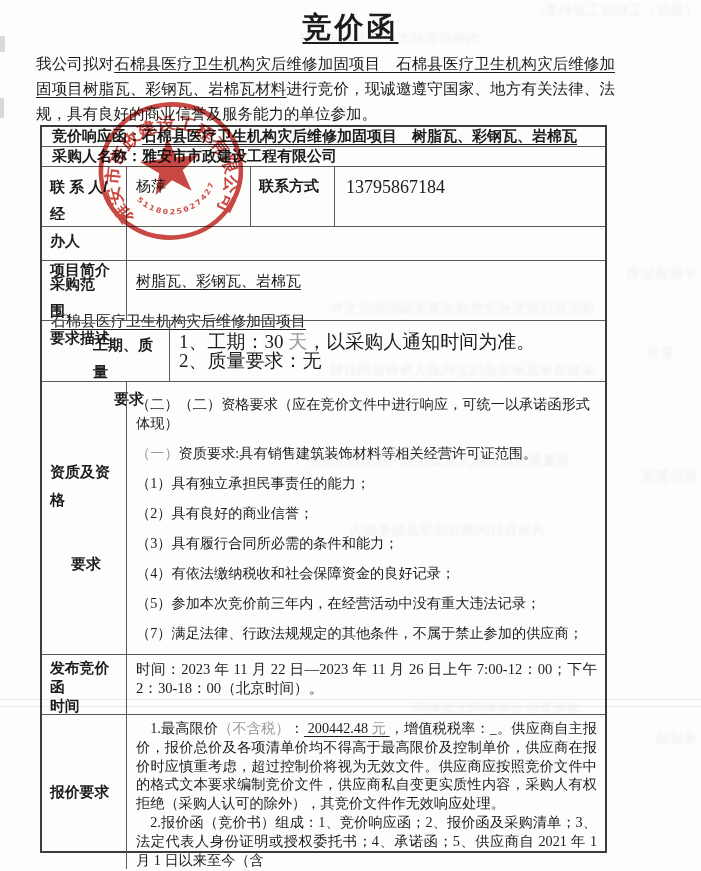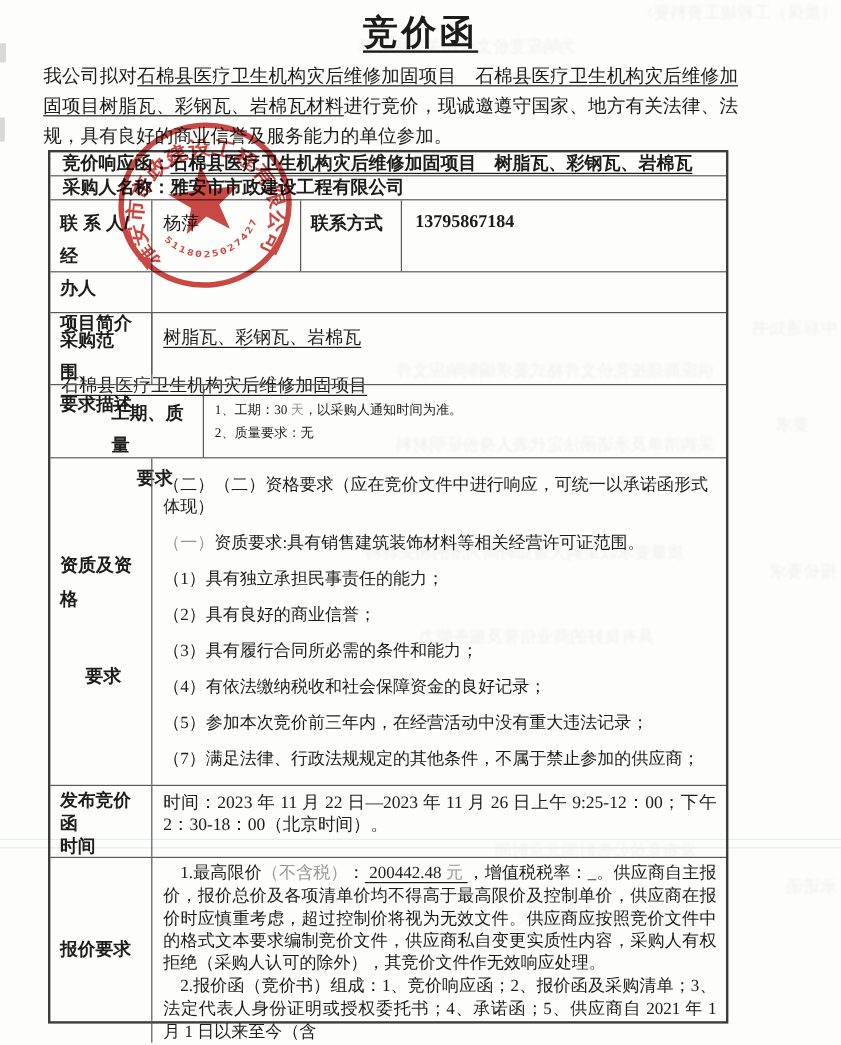--- a/index.html
+++ b/index.html
@@ -103,21 +103,21 @@
     </div>
   </div>
 
   <div class="row" style="height:60px;">
     <div class="cell label-cell">
       <div>联 系 人/经</div>
       <div>办人</div>
     </div>
     <div class="cell sub-divider" style="flex:0 0 124px;padding:10px 6px 0 9px;font-size:15px;">杨萍</div>
     <div class="cell sub-divider" style="flex:0 0 84px;padding:10px 4px 0 8px;font-family:'Liberation Sans','DejaVu Sans',sans-serif;font-weight:600;font-size:15px;">联系方式</div>
-    <div class="cell" style="flex:1;padding:10px 6px 0 11px;font-size:15px;font-weight:bold;">13795867184</div>
+    <div class="cell" style="flex:1;padding:10px 6px 0 11px;font-size:18px;">13795867184</div>
   </div>
 
   <div class="row" style="height:34px;flex-direction:column;">
     <div class="cell label-cell vcenter" style="padding-top:0;line-height:18px;">项目简介</div>
     <div class="cell content-cell vcenter">
         <span class="u">石棉县医疗卫生机构灾后维修加固项目</span>
       </div>
   </div>
 
   <div class="row" style="height:60px;">
@@ -126,21 +126,21 @@
       <div>要求描述</div>
     </div>
     <div class="cell content-cell" style="padding-top:11px;"><span class="u">树脂瓦、彩钢瓦、岩棉瓦</span></div>
   </div>
 
   <div class="row" style="height:61px;padding-left:43px;">
     <div class="cell label-cell" style="padding-top:10px;line-height:27px;">
       <div>工期、质量</div>
       <div style="text-align:center;">要求</div>
     </div>
-    <div class="cell content-cell" style="padding-top:12px;line-height:18.5px;font-size:11px;">
+    <div class="cell content-cell" style="padding-top:12px;line-height:18.5px;font-size:19px;">
       <div><span>1、工期：30 </span><span class="muted">天</span><span>，以采购人通知时间为准。</span></div>
       <div>2、质量要求：无</div>
     </div>
   </div>
 
   <div class="row" style="height:282px;">
     <div class="cell label-cell center-label" style="line-height:28px;gap:36px;">
       <div>资质及资格</div>
       <div style="text-align:center;">要求</div>
     </div>
@@ -154,21 +154,21 @@
       <div class="q-item">（5）参加本次竞价前三年内，在经营活动中没有重大违法记录；</div>
       <div class="q-item">（7）满足法律、行政法规规定的其他条件，不属于禁止参加的供应商；</div>
     </div>
   </div>
 
   <div class="row" style="height:60px;">
     <div class="cell label-cell" style="padding-top:4px;line-height:19px;font-size:14.8px;">
       <div>发布竞价函</div>
       <div>时间</div>
     </div>
-    <div class="cell content-cell" style="padding-top:5px;font-size:14.6px;line-height:18.6px;text-align:justify;">时间：2023 年 11 月 22 日—2023 年 11 月 26 日上午 9:25-12：00；下午 2：30-18：00（北京时间）。</div>
+    <div class="cell content-cell" style="padding-top:5px;font-size:14.6px;line-height:18.6px;text-align:justify;">时间：2023 年 11 月 22 日—2023 年 11 月 26 日上午 7:00-12：00；下午 2：30-18：00（北京时间）。</div>
   </div>
 
   <div class="row">
     <div class="cell label-cell center-label" style="line-height:19px;font-size:14.8px;">报价要求</div>
     <div class="cell content-cell" style="padding-top:4px;">
       <p class="para"><span>1.最高限价</span><span class="muted">（不含税）</span><span>：</span><span class="u"><span>&nbsp;200442.48 </span><span class="muted">元&nbsp;</span></span><span>，增值税税率：_。供应商自主报价，报价总价及各项清单价均不得高于最高限价及控制单价，供应商在报价时应慎重考虑，超过控制价将视为无效文件。供应商应按照竞价文件中的格式文本要求编制竞价文件，供应商私自变更实质性内容，采购人有权拒绝（采购人认可的除外），其竞价文件作无效响应处理。</span></p>
       <p class="para">2.报价函（竞价书）组成：1、竞价响应函；2、报价函及采购清单；3、法定代表人身份证明或授权委托书；4、承诺函；5、供应商自 2021 年 1 月 1 日以来至今（含</p>
     </div>
   </div>
 </div>

